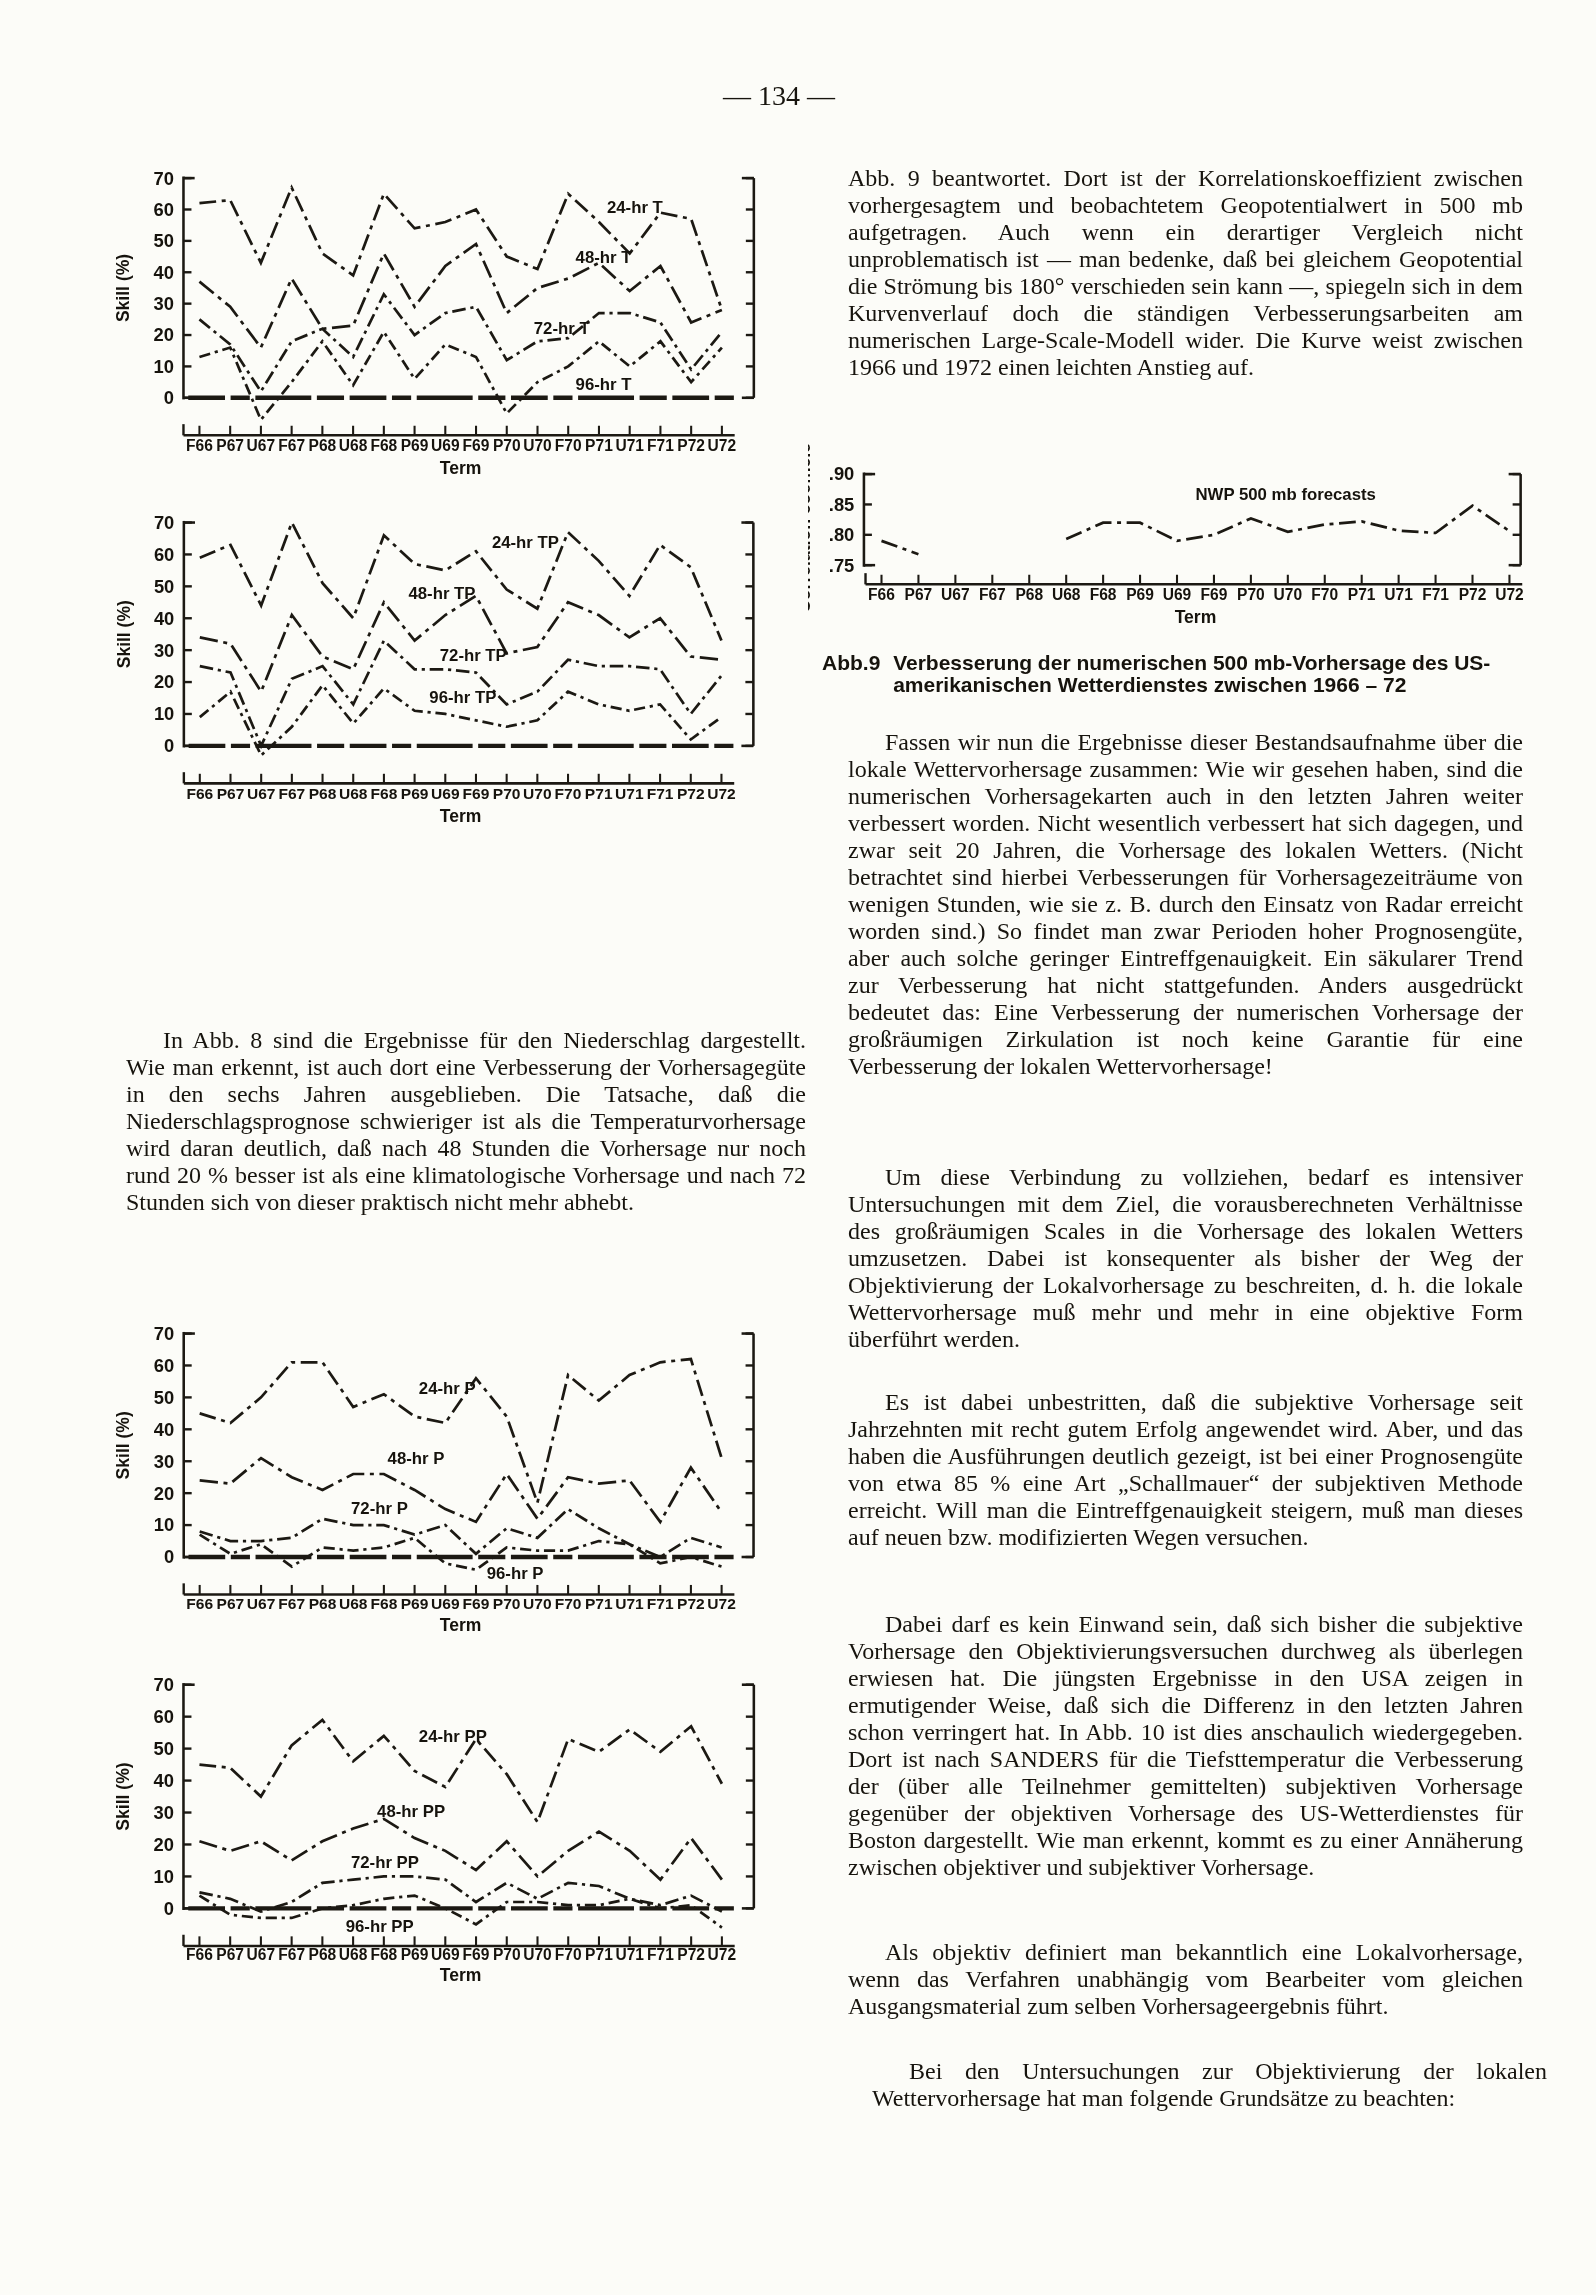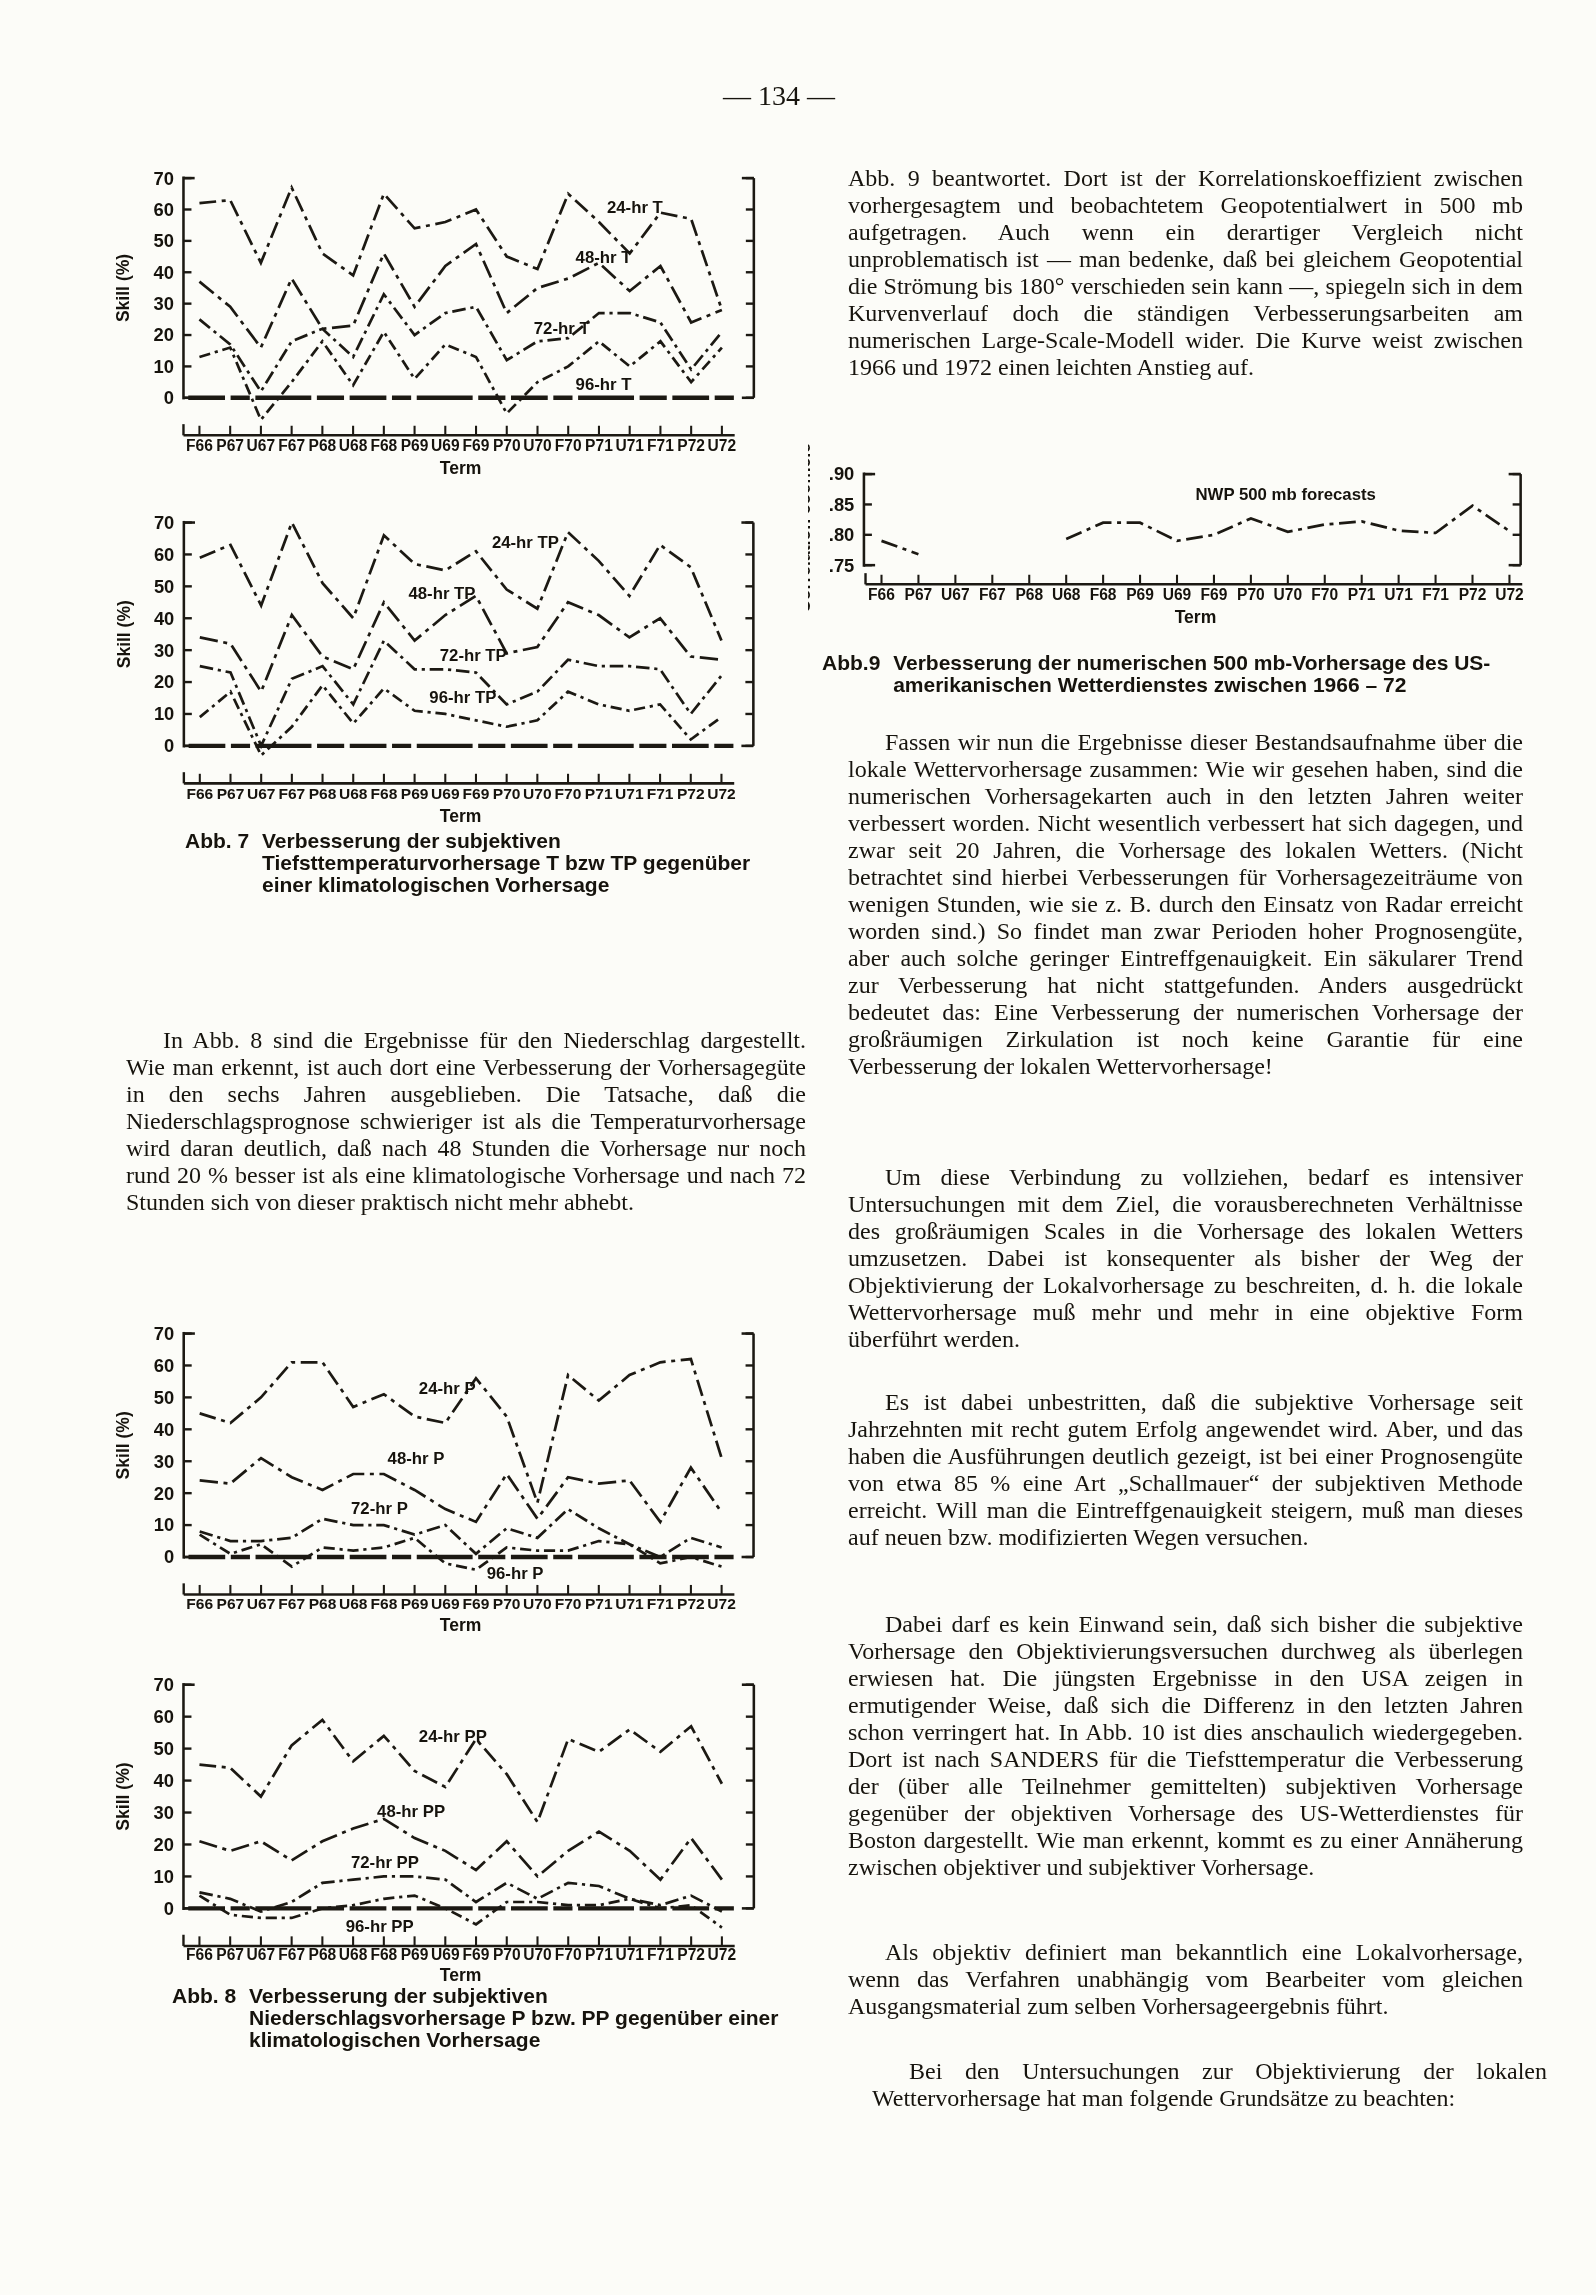--- a/index.html
+++ b/index.html
@@ -184,24 +184,20 @@
         <line x1="709.0588235294117" y1="342" x2="709.0588235294117" y2="354" class="stroke" stroke-width="2.6"></line>
         <text x="709.0588235294117" y="373" font-size="19.5" text-anchor="middle">F71</text>
         <line x1="747.5294117647059" y1="342" x2="747.5294117647059" y2="354" class="stroke" stroke-width="2.6"></line>
         <text x="747.5294117647059" y="373" font-size="19.5" text-anchor="middle">P72</text>
         <line x1="786" y1="342" x2="786" y2="354" class="stroke" stroke-width="2.6"></line>
         <text x="786" y="373" font-size="19.5" text-anchor="middle">U72</text>
         <text x="459" y="403" font-size="22" text-anchor="middle">Term</text>
       </svg>
   </figure>
 
-  <div class="caption" style="left:185px;top:830px;width:583px;">
-    <span class="cap-label">Abb. 7</span>
-    <span class="cap-text">Verbesserung der subjektiven Tiefsttemperaturvorhersage T bzw TP gegenüber einer klimatologischen Vorhersage</span>
-  </div>
 
   <p class="body-text ind" style="left:126px;top:1027px;width:680px;">In Abb. 8 sind die Ergebnisse für den Niederschlag dargestellt. Wie man erkennt, ist auch dort eine Verbesserung der Vorhersagegüte in den sechs Jahren ausgeblieben. Die Tatsache, daß die Niederschlagsprognose schwieriger ist als die Temperaturvorhersage wird daran deutlich, daß nach 48 Stunden die Vorhersage nur noch rund 20 % besser ist als eine klimatologische Vorhersage und nach 72 Stunden sich von dieser praktisch nicht mehr abhebt.</p>
 
   <figure class="chart" style="left:94px;top:1312px;">
     <svg width="687" height="332" viewBox="0 0 860 416">
         <line x1="118" y1="307" x2="802" y2="307" class="stroke" stroke-width="5.5" stroke-dasharray="46 7 24 7 70 7 34 7"></line>
         <path d="M132.0 127.0 L170.5 139.0 L208.9 107.0 L247.4 63.0 L285.9 63.0 L324.4 119.0 L362.8 103.0 L401.3 131.0 L439.8 139.0 L478.2 83.0 L516.7 131.0 L555.2 239.0 L593.6 79.0 L632.1 111.0 L670.6 79.0 L709.1 63.0 L747.5 59.0 L786.0 183.0" class="stroke" stroke-width="3.4" stroke-dasharray="21 7 5 7"></path>
         <text x="406.68" y="103" font-size="21" text-anchor="start">24-hr P</text>
         <path d="M132.0 211.0 L170.5 215.0 L208.9 183.0 L247.4 207.0 L285.9 223.0 L324.4 203.0 L362.8 203.0 L401.3 223.0 L439.8 247.0 L478.2 263.0 L516.7 203.0 L555.2 259.0 L593.6 207.0 L632.1 215.0 L670.6 211.0 L709.1 263.0 L747.5 195.0 L786.0 251.0" class="stroke" stroke-width="3.4" stroke-dasharray="23 7 5 7"></path>
         <text x="367.44" y="191" font-size="21" text-anchor="start">48-hr P</text>
@@ -359,24 +355,20 @@
         <line x1="709.0588235294117" y1="342" x2="709.0588235294117" y2="354" class="stroke" stroke-width="2.6"></line>
         <text x="709.0588235294117" y="372" font-size="19.5" text-anchor="middle">F71</text>
         <line x1="747.5294117647059" y1="342" x2="747.5294117647059" y2="354" class="stroke" stroke-width="2.6"></line>
         <text x="747.5294117647059" y="372" font-size="19.5" text-anchor="middle">P72</text>
         <line x1="786" y1="342" x2="786" y2="354" class="stroke" stroke-width="2.6"></line>
         <text x="786" y="372" font-size="19.5" text-anchor="middle">U72</text>
         <text x="459" y="398" font-size="22" text-anchor="middle">Term</text>
       </svg>
   </figure>
 
-  <div class="caption" style="left:172px;top:1985px;width:623px;">
-    <span class="cap-label">Abb. 8</span>
-    <span class="cap-text">Verbesserung der subjektiven Niederschlagsvorhersage P bzw. PP gegenüber einer klimatologischen Vorhersage</span>
-  </div>
 
 
   <p class="body-text" style="left:848px;top:165px;width:675px;">Abb. 9 beantwortet. Dort ist der Korrelationskoeffizient zwischen vorhergesagtem und beobachtetem Geopotentialwert in 500 mb aufgetragen. Auch wenn ein derartiger Vergleich nicht unproblematisch ist — man bedenke, daß bei gleichem Geopotential die Strömung bis 180° verschieden sein kann —, spiegeln sich in dem Kurvenverlauf doch die ständigen Verbesserungsarbeiten am numerischen Large-Scale-Modell wider. Die Kurve weist zwischen 1966 und 1972 einen leichten Anstieg auf.</p>
 
   <figure class="chart" style="left:808px;top:442px;">
     <svg width="735" height="200" viewBox="0 0 920 250">
         <path d="M92.0 123.6 L138.2 140.3 M323.2 121.3 L369.4 100.8 L415.6 100.8 L461.9 123.6 L508.1 116.0 L554.4 95.5 L600.6 112.2 L646.8 103.1 L693.1 99.3 L739.3 110.7 L785.5 113.7 L831.8 79.5 L878.0 111.4" class="stroke" stroke-width="3.4" stroke-dasharray="21 7 5 7"></path>
         <text x="485" y="72.32000000000002" font-size="21" text-anchor="start">NWP  500 mb forecasts</text>
         <line x1="70" y1="38" x2="70" y2="156" class="stroke" stroke-width="3.2"></line>
         <line x1="70" y1="40" x2="84" y2="40" class="stroke" stroke-width="3.2"></line>

